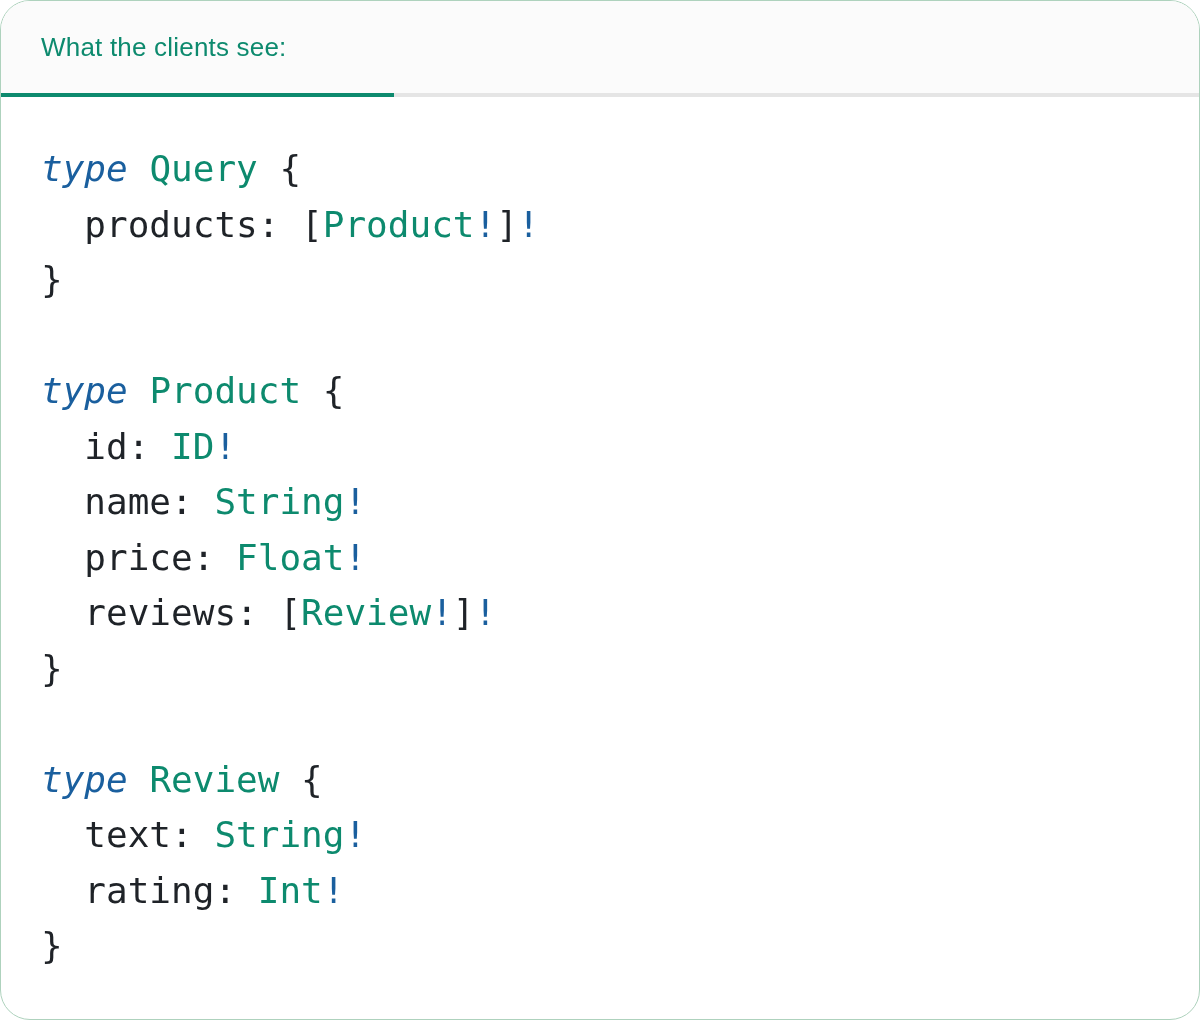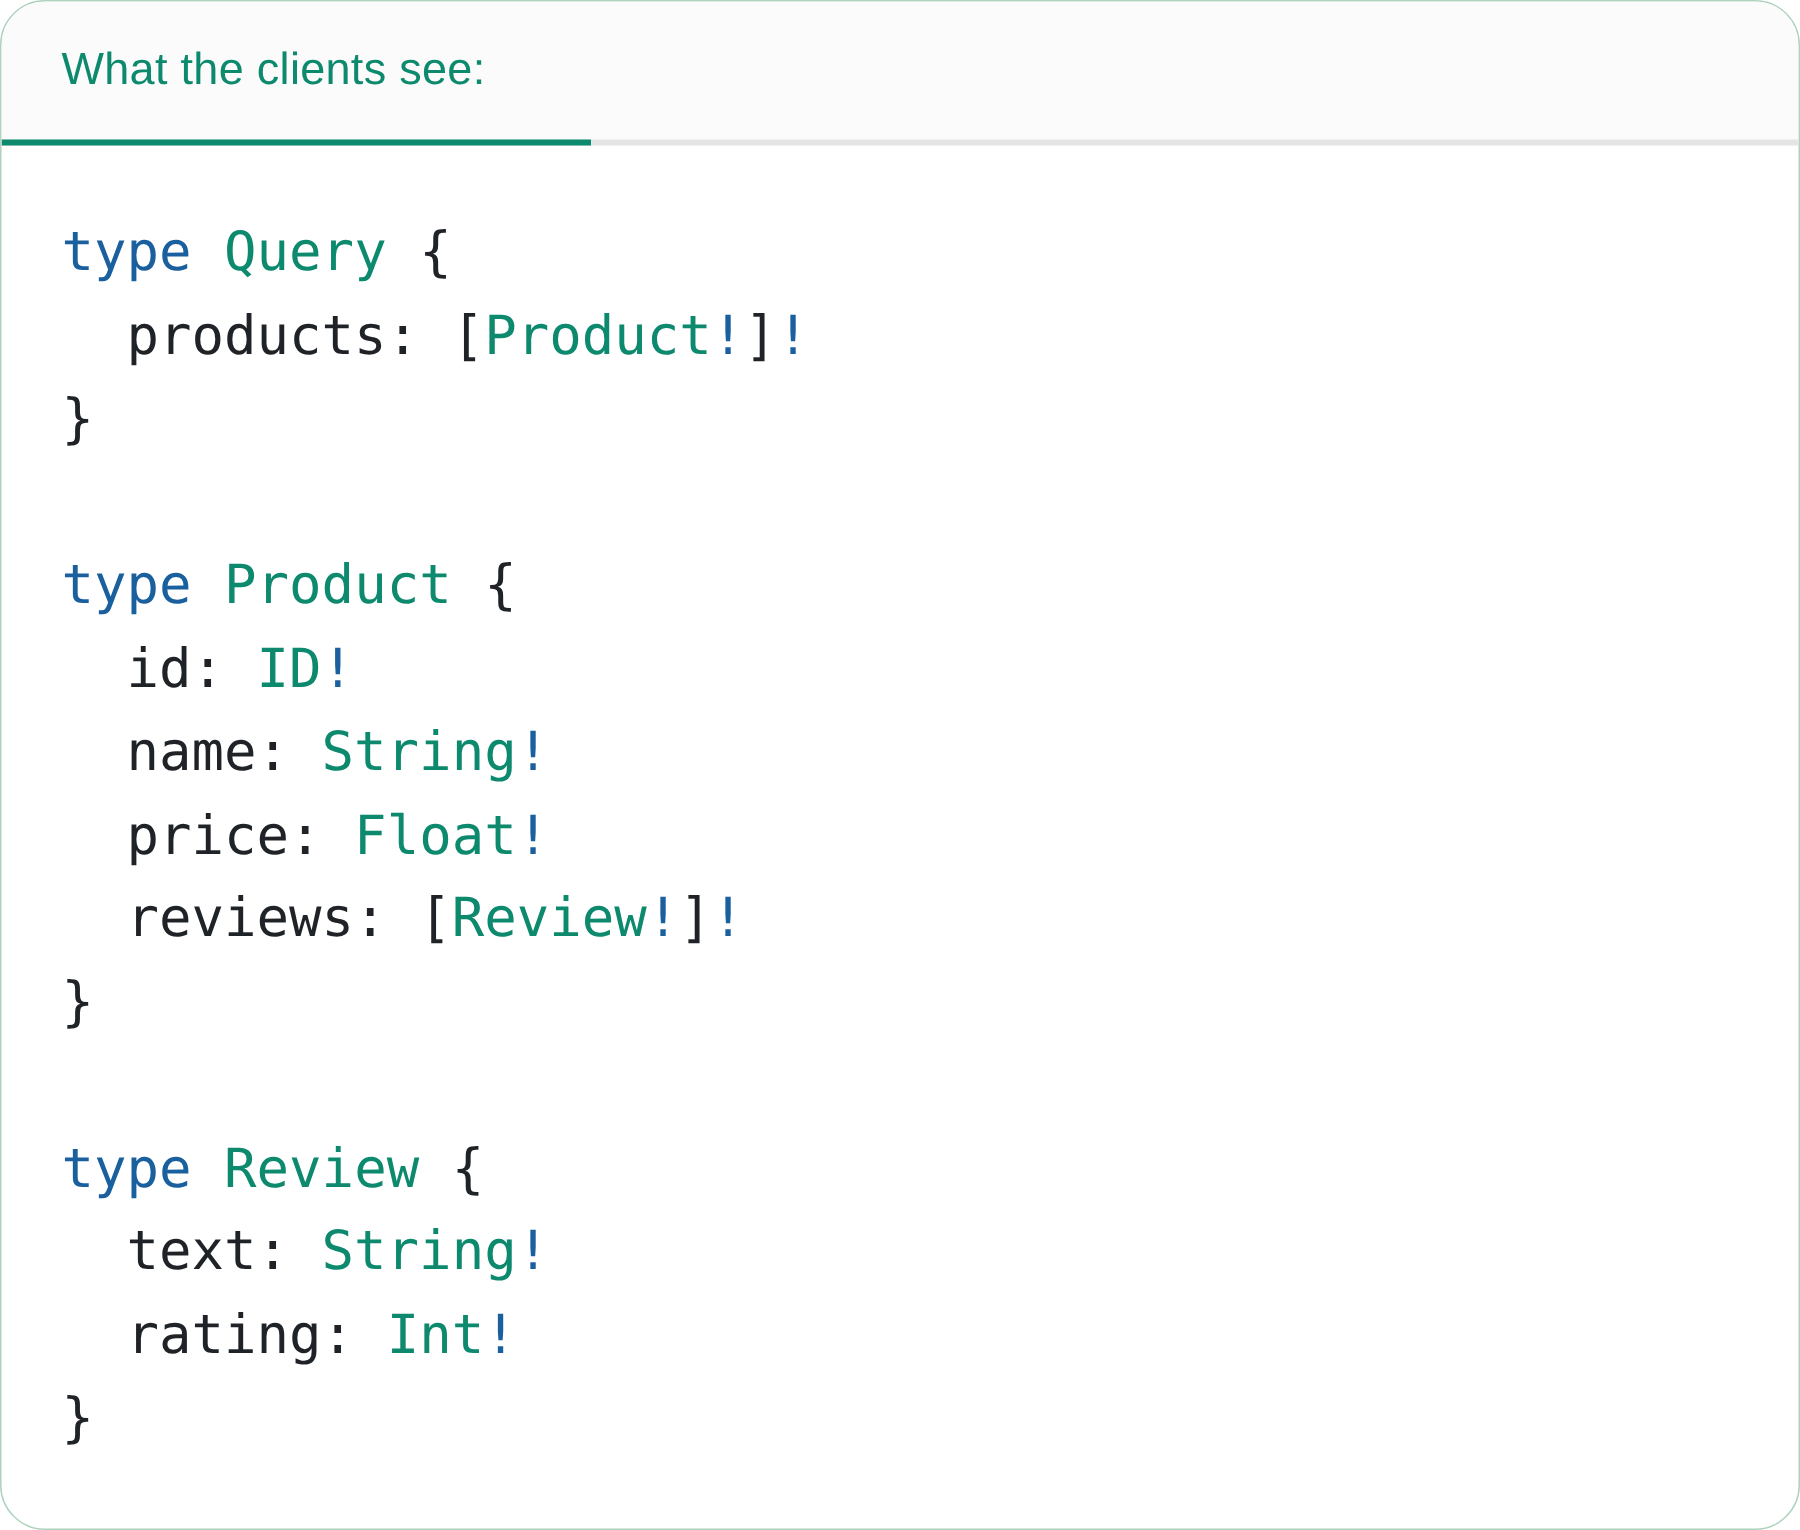--- a/index.html
+++ b/index.html
@@ -39,21 +39,21 @@
     left: 0;
     top: 0;
     height: 100%;
     width: 393px;
     display: flex;
     align-items: center;
     padding-left: 40px;
     cursor: pointer;
   }
   .tab-label {
-    font-size: 30px;
+    font-size: 26px;
     font-weight: 500;
     letter-spacing: 0.2px;
     color: var(--green);
   }
   .tab-underline {
     position: absolute;
     left: 0;
     bottom: -4px;
     width: 393px;
     height: 4px;
@@ -62,21 +62,21 @@
   }
   .code {
     padding: 44px 40px 0 40px;
     font-family: "DejaVu Sans Mono", "Liberation Mono", monospace;
     font-size: 36px;
     line-height: 55.5px;
     white-space: pre;
     color: var(--dark);
   }
   .code-line { height: 55.5px; }
-  .tok-keyword  { color: var(--blue); }
+  .tok-keyword  { color: var(--blue); font-style: italic; }
   .tok-typename { color: var(--green); }
   .tok-plain    { color: var(--dark); }
   .tok-bang     { color: var(--blue); }
 </style>
 </head>
 <body>
 
 <div class="card">
   <div class="tabbar">
     <div class="tab">

